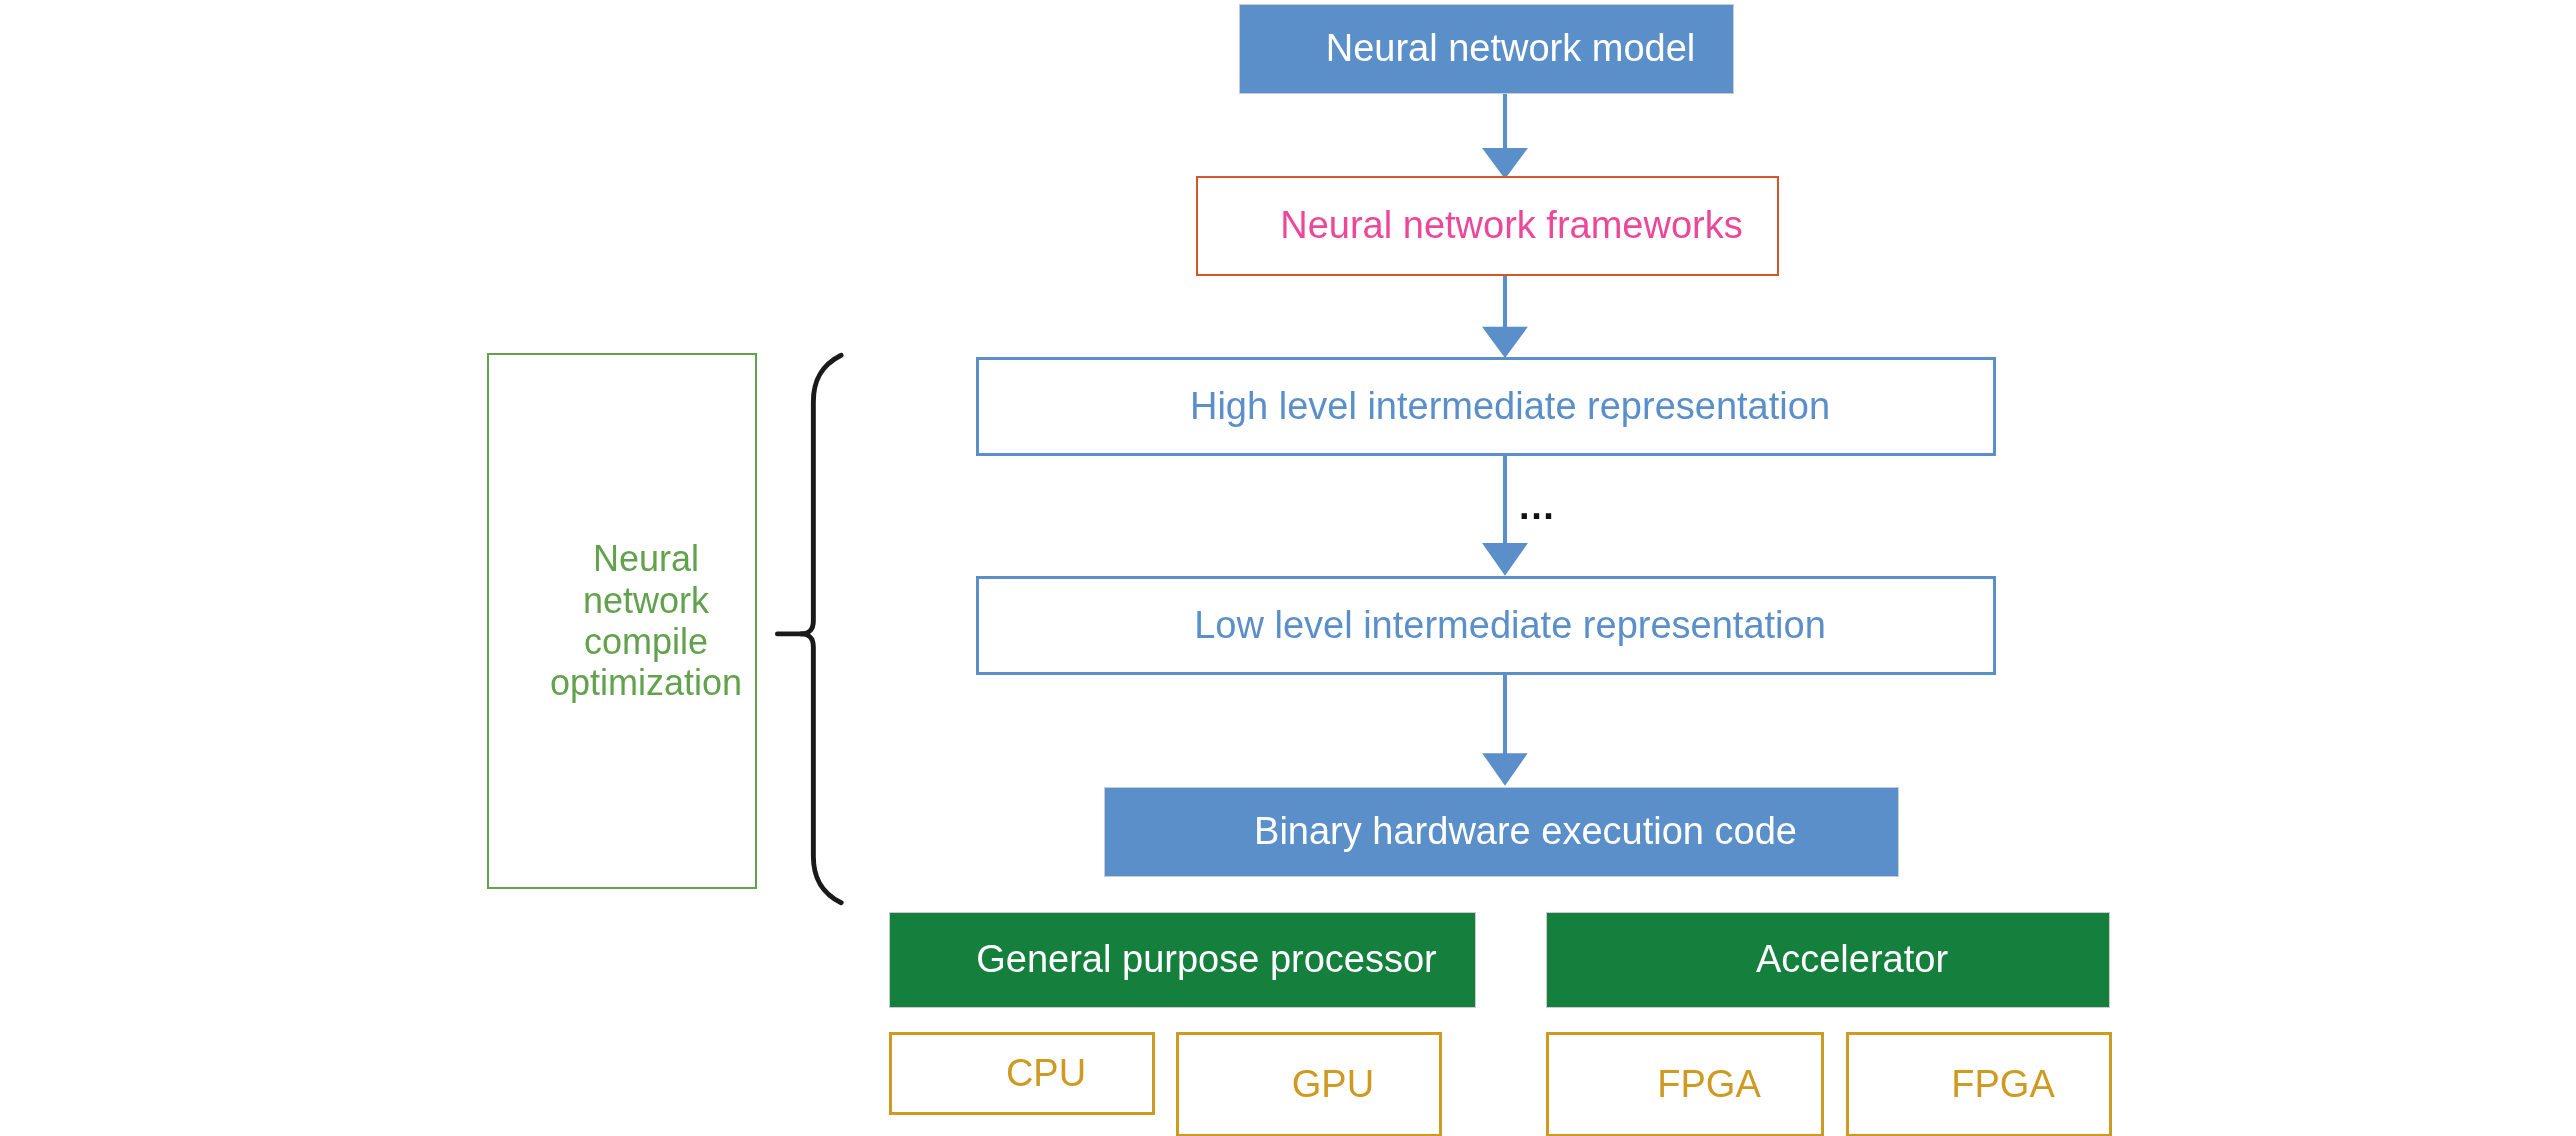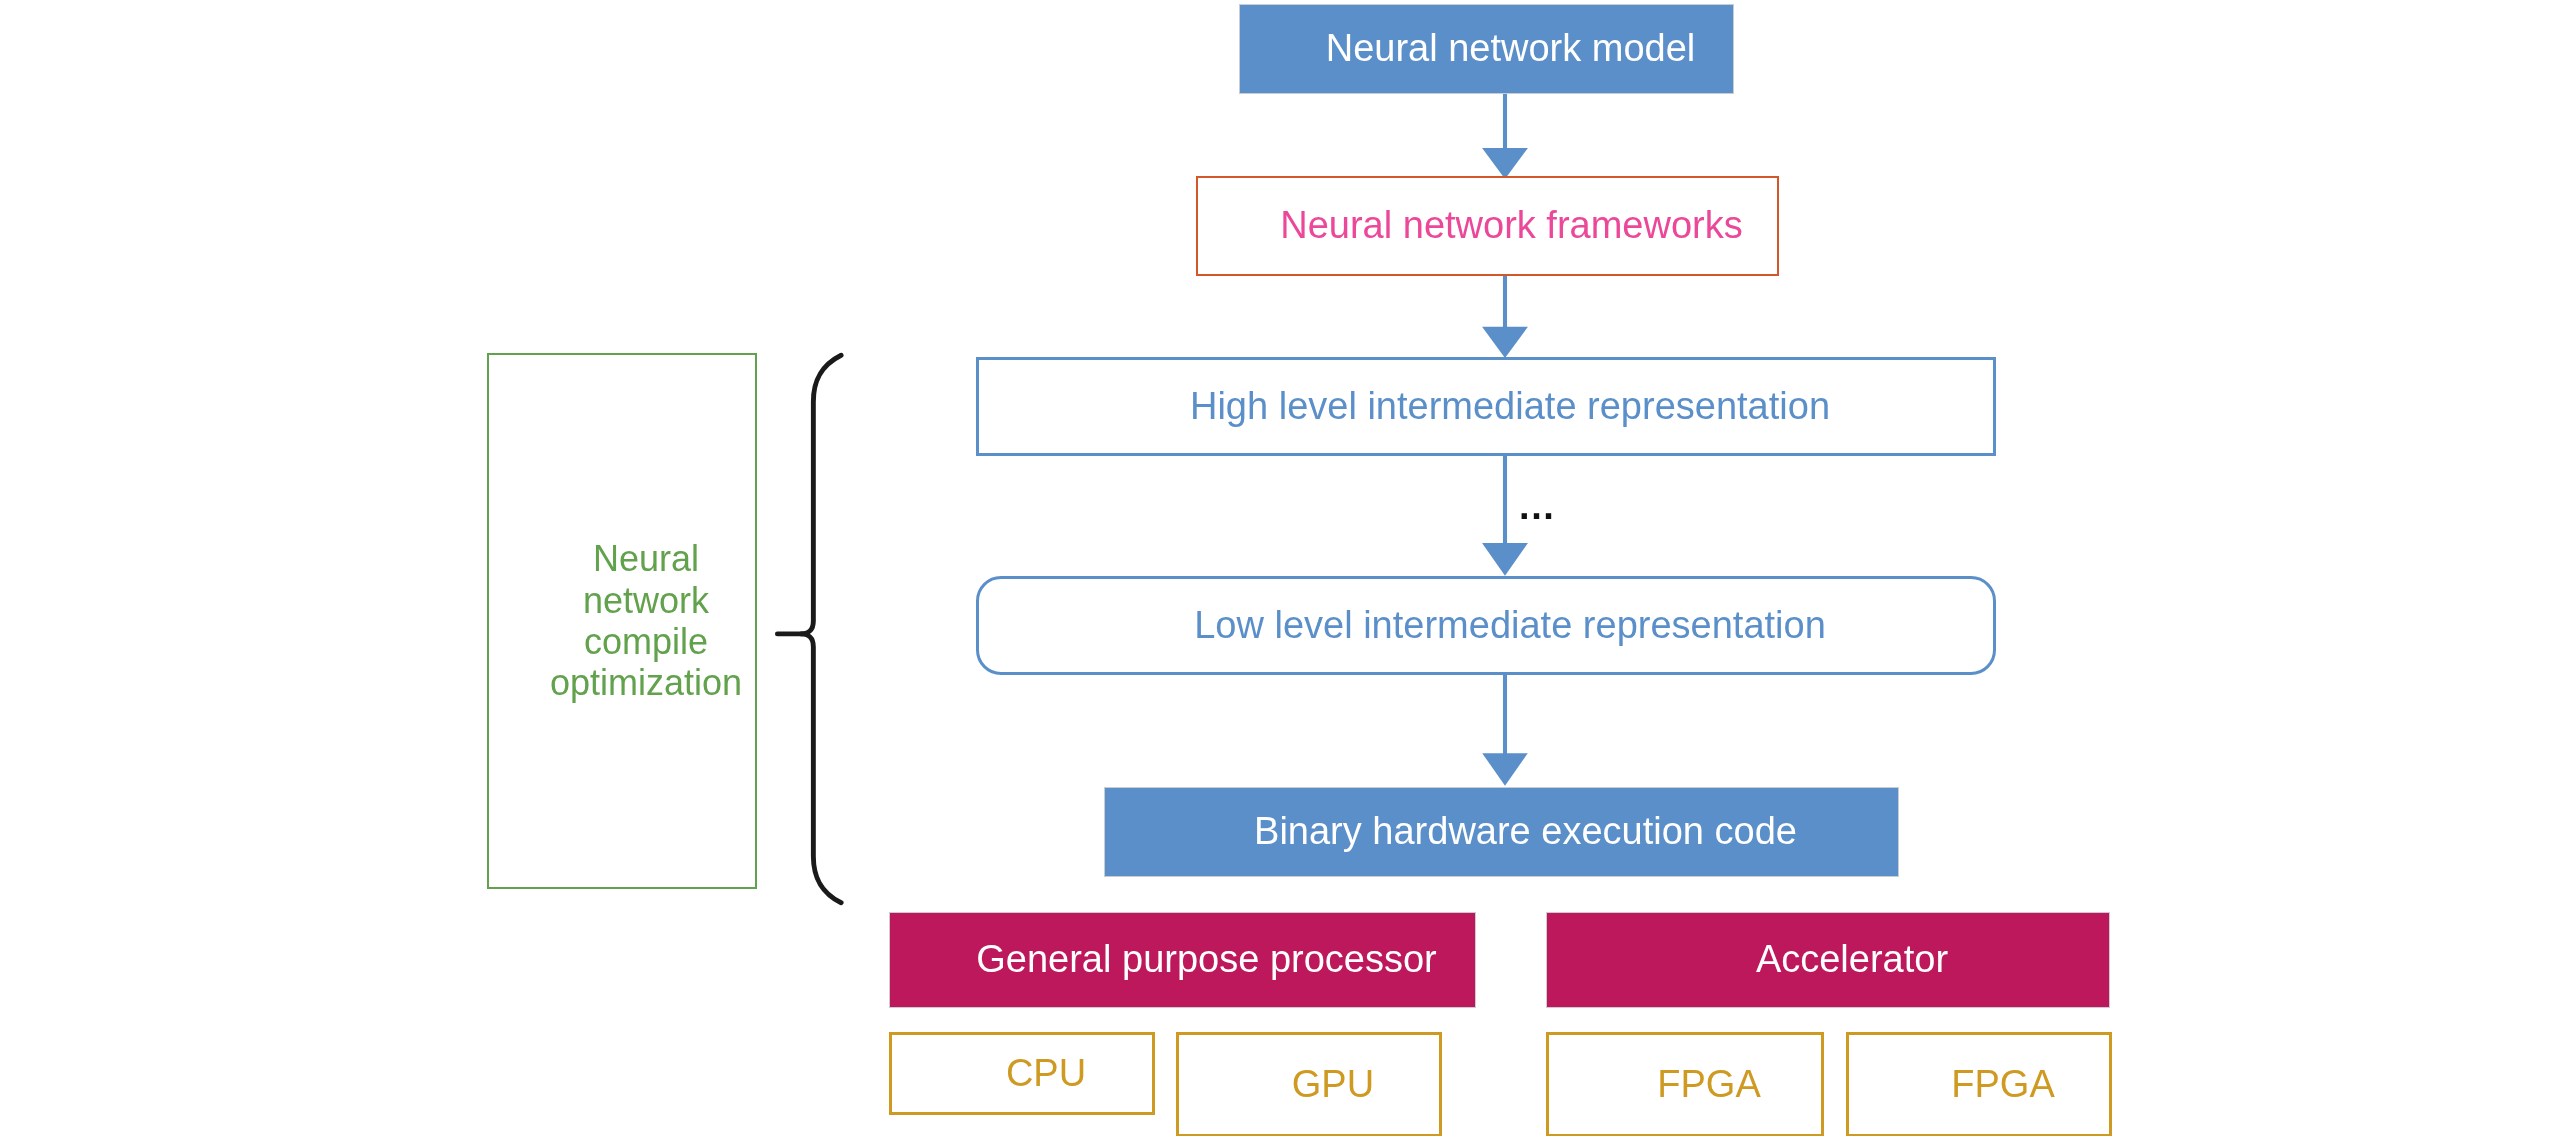--- a/index.html
+++ b/index.html
@@ -32,21 +32,21 @@
   
   .box-solid-blue {
     background: #5B8FC9;
     border: 1.6px solid #C9CDD2;
     color: #FFFFFF;
     font-size: 38px;
     font-weight: 400;
   }
   
   .box-solid-blue-muted {
-    background: #be185d;
+    background: #15803d;
     border: 1.6px solid #C9CDD2;
     color: #FFFFFF;
     font-size: 38px;
     font-weight: 400;
   }
   
   .box-outline-orange {
     background: #FFFFFF;
     border: 2.5px solid #D2572B;
     color: #ec4899;
@@ -133,21 +133,21 @@
   <div class="node box-outline-orange" style="left:1196px; top:176px; width:583px; height:100px;">
     <span>Neural network frameworks</span>
   </div>
 
   <div class="node box-outline-blue" style="left:976px; top:357px; width:1020px; height:99px;">
     <span>High level intermediate representation</span>
   </div>
 
   <div class="ellipsis" style="left:1519px; top:487px;">...</div>
 
-  <div class="node box-outline-blue" style="left:976px; top:576px; width:1020px; height:99px;border-radius:25px;">
+  <div class="node box-outline-blue" style="left:976px; top:576px; width:1020px; height:99px;">
     <span>Low level intermediate representation</span>
   </div>
 
   <div class="node box-solid-blue" style="left:1104px; top:787px; width:795px; height:90px;">
     <span>Binary hardware execution code</span>
   </div>
 
   <div class="node box-outline-green" style="left:487px; top:353px; width:270px; height:536px;">
     <span>Neural</span>
     <span>network</span>

